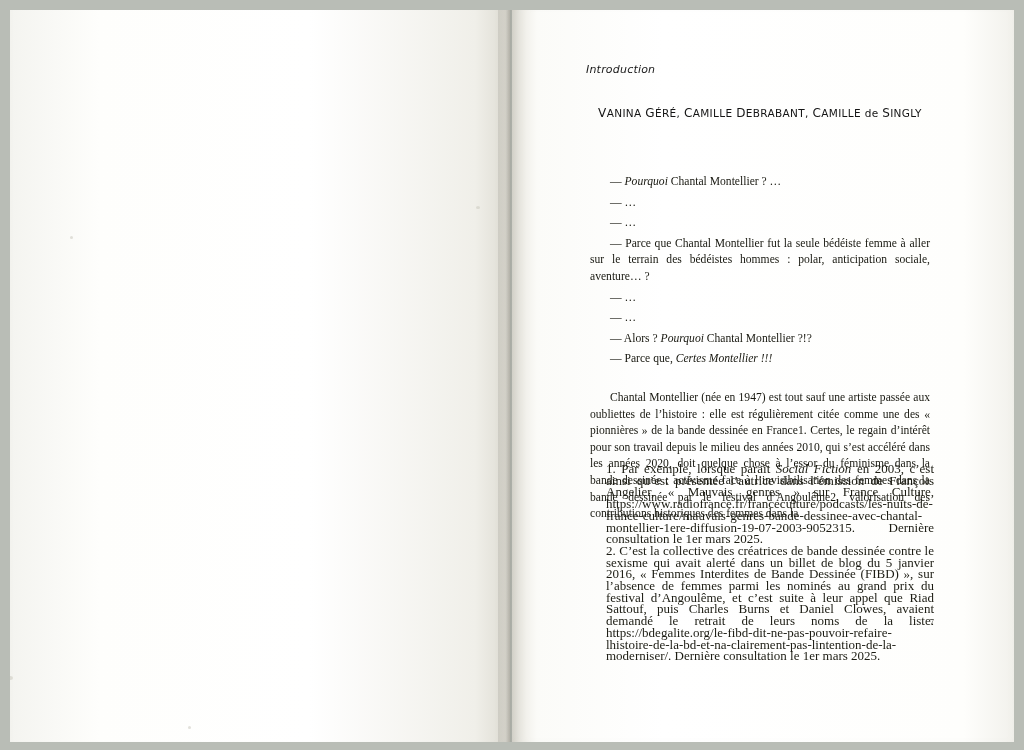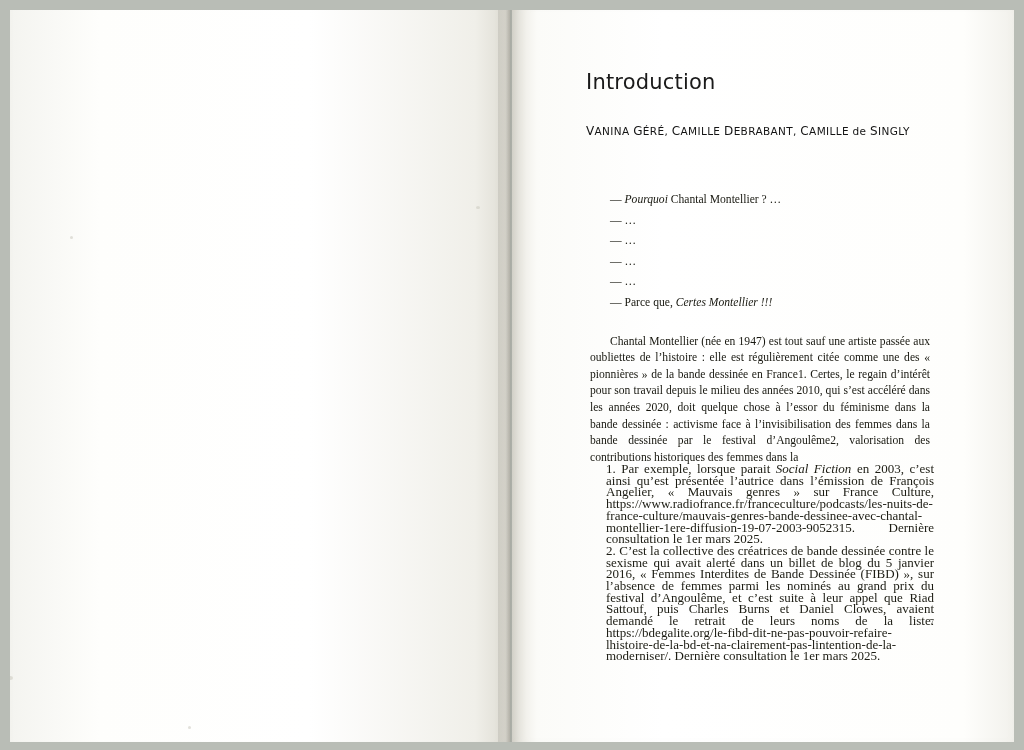--- a/index.html
+++ b/index.html
@@ -58,27 +58,28 @@
 
   .content {
     position: absolute;
     left: 74px;
     top: 58px;
     width: 348px;
   }
   .chapter-title {
     font-family: "DejaVu Sans", sans-serif;
     font-weight: 400;
-    font-size: 21px;
+    font-size: 11px;
     letter-spacing: 0.2px;
     color: #1a1a1a;
-    margin: 12px 0 30px 0;
+    margin: 5px 0 30px 0;
+    font-style: italic;
   }
   .authors {
-    text-align: left;
+    text-align: center;
     font-family: "DejaVu Sans", sans-serif;
     font-size: 10.5px;
     letter-spacing: 0.35px;
     color: #141414;
     margin: 0 0 54px 0;
   }
   .authors .sc-first { font-size: 12px; }
   .body-text p {
     margin: 4px;
     font-size: 11.6px;
@@ -146,22 +147,24 @@
     <div class="content">
 
       <h1 class="chapter-title">Introduction</h1>
 
       <div class="authors"><span class="sc-first">V</span>ANINA <span class="sc-first">G</span>ÉRÉ, <span class="sc-first">C</span>AMILLE <span class="sc-first">D</span>EBRABANT, <span class="sc-first">C</span>AMILLE de <span class="sc-first">S</span>INGLY</div>
 
       <div class="body-text">
         <p class="dash">— <em>Pourquoi</em> Chantal Montellier ? …</p>
         <p class="dash">— …</p>
         <p class="dash">— …</p>
+        <p class="dash">— Parce que Chantal Montellier fut la seule bédéiste femme à aller sur le terrain des bédéistes hommes : polar, anticipation sociale, aventure… ?</p>
         <p class="dash">— …</p>
         <p class="dash">— …</p>
+        <p class="dash">— Alors ? <em>Pourquoi</em> Chantal Montellier ?!?</p>
         <p class="dash">— Parce que, <em>Certes Montellier !!!</em></p>
         <div class="gap"></div>
         <p class="indent">Chantal Montellier (née en 1947) est tout sauf une artiste passée aux oubliettes de l’histoire : elle est régulièrement citée comme une des « pionnières » de la bande dessinée en France1. Certes, le regain d’intérêt pour son travail depuis le milieu des années 2010, qui s’est accéléré dans les années 2020, doit quelque chose à l’essor du féminisme dans la bande dessinée : activisme face à l’invisibilisation des femmes dans la bande dessinée par le festival d’Angoulême2, valorisation des contributions historiques des femmes dans la</p>
       </div>
     </div>
 
     <div class="footnotes">
 
       <p>1. Par exemple, lorsque parait <em>Social Fiction</em> en 2003, c’est ainsi qu’est présentée l’autrice dans l’émission de François Angelier, « Mauvais genres » sur France Culture, https://www.radiofrance.fr/franceculture/podcasts/les-nuits-de-france-culture/mauvais-genres-bande-dessinee-avec-chantal-montellier-1ere-diffusion-19-07-2003-9052315. Dernière consultation le 1er mars 2025.</p>
       <p>2. C’est la collective des créatrices de bande dessinée contre le sexisme qui avait alerté dans un billet de blog du 5 janvier 2016, « Femmes Interdites de Bande Dessinée (FIBD) », sur l’absence de femmes parmi les nominés au grand prix du festival d’Angoulême, et c’est suite à leur appel que Riad Sattouf, puis Charles Burns et Daniel Clowes, avaient demandé le retrait de leurs noms de la liste. https://bdegalite.org/le-fibd-dit-ne-pas-pouvoir-refaire-lhistoire-de-la-bd-et-na-clairement-pas-lintention-de-la-moderniser/. Dernière consultation le 1er mars 2025.</p>

